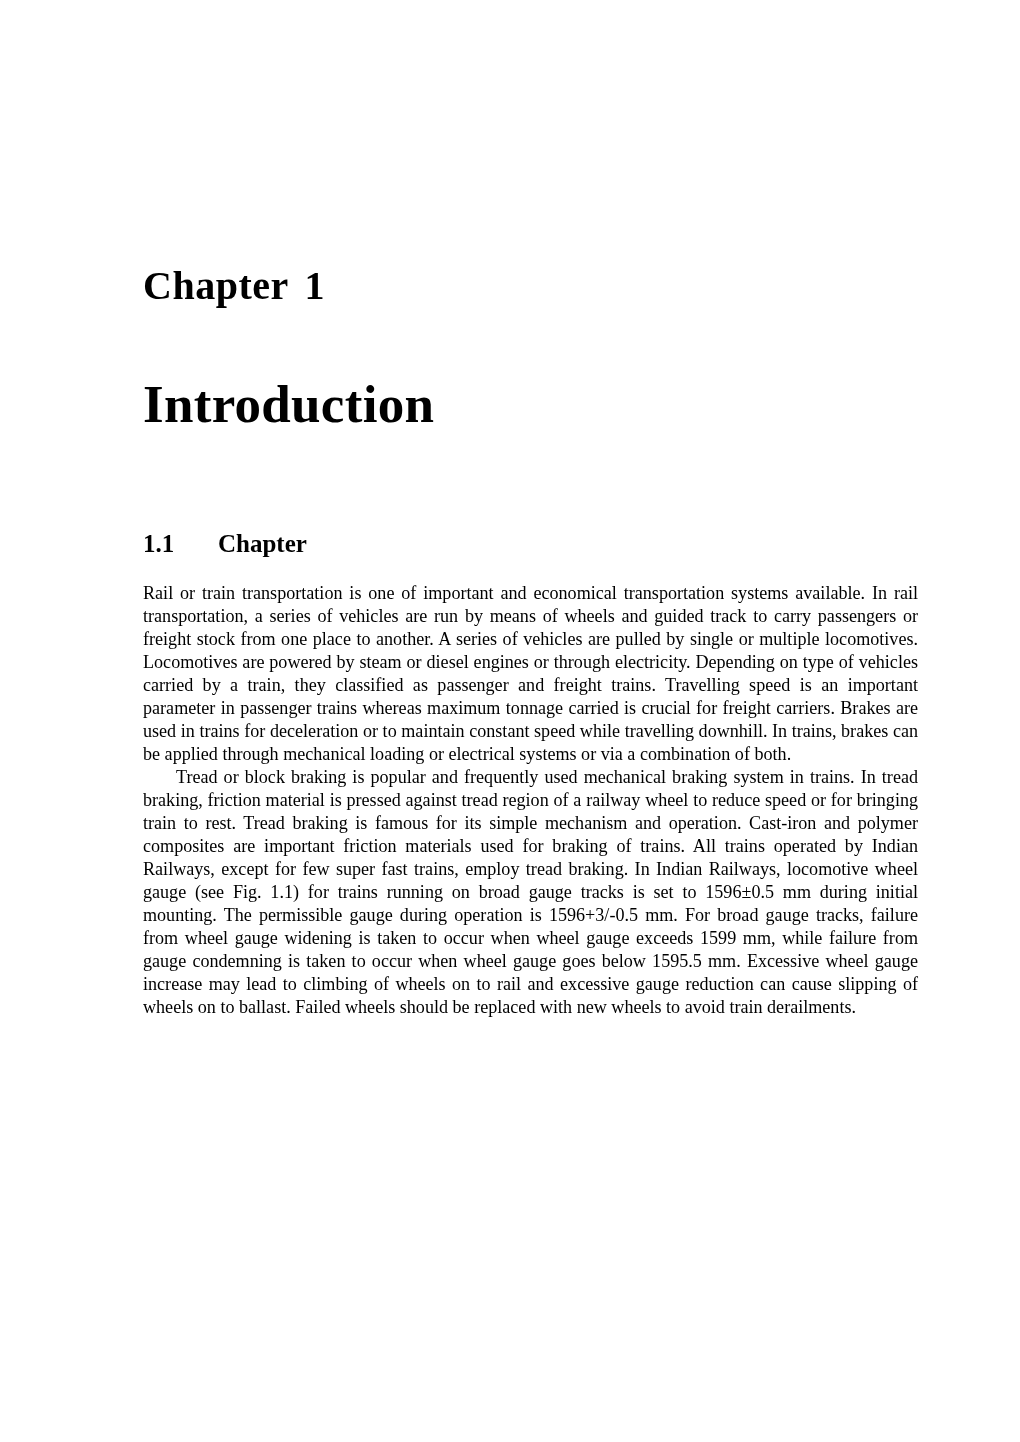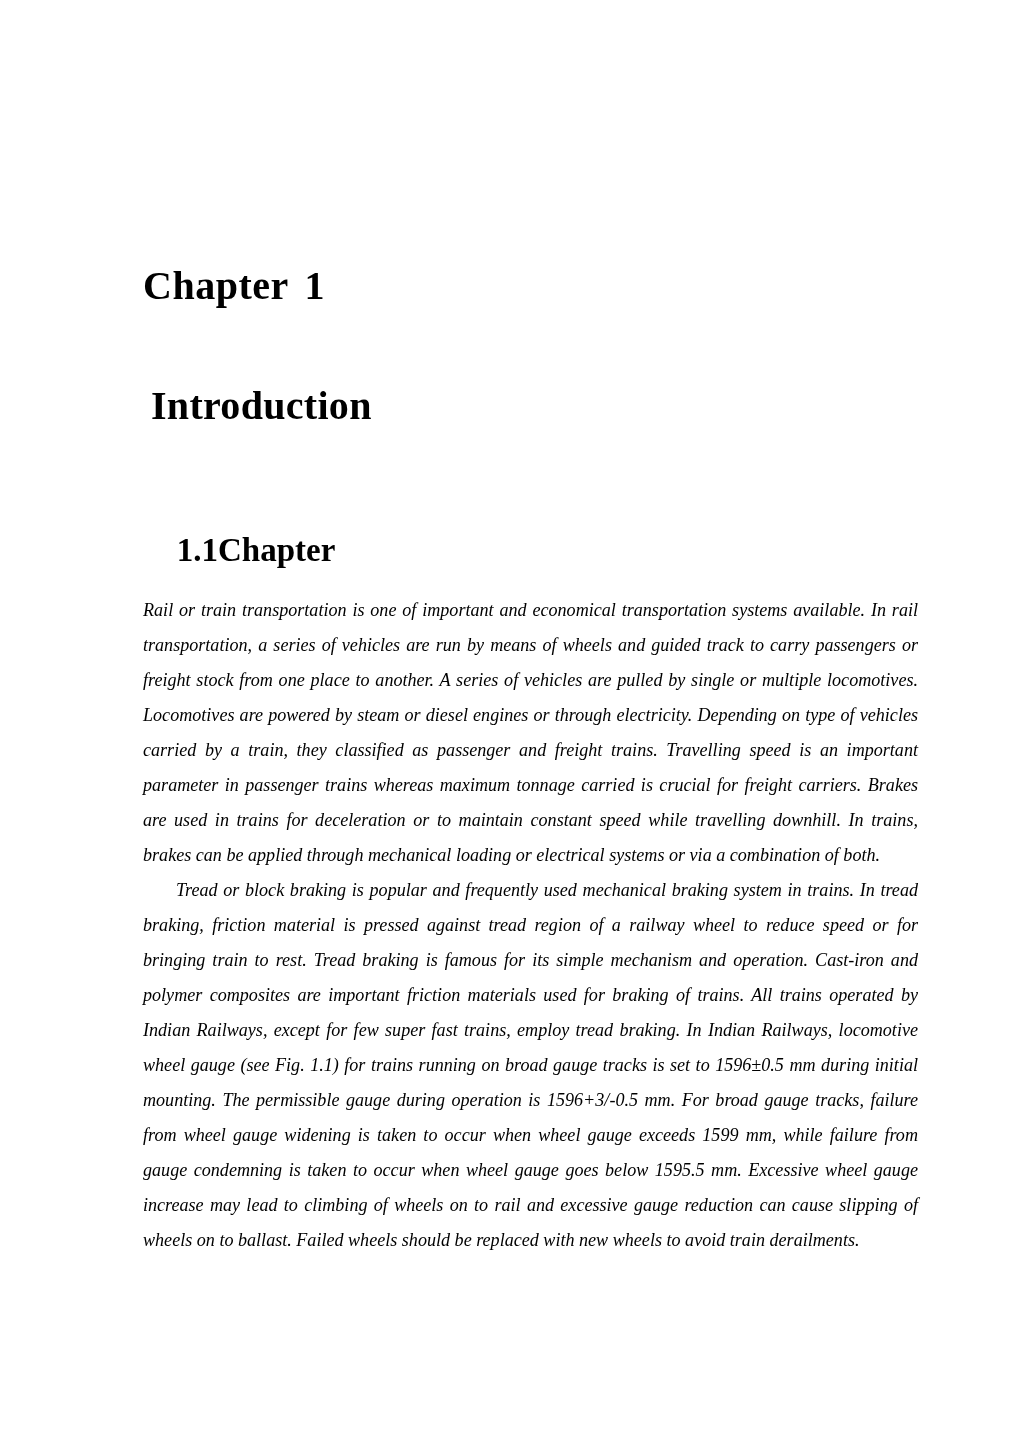--- a/index.html
+++ b/index.html
@@ -30,56 +30,54 @@
     font-size: 40px;
     font-weight: bold;
     letter-spacing: 0.5px;
     line-height: 1;
     margin: 0;
     padding-top: 266px;
     word-spacing: 6px;
   }
 
   .chapter-title {
-    font-size: 40px;
+    font-size: 53px;
     font-weight: bold;
     letter-spacing: 0.3px;
     line-height: 1;
-    margin: 8px;
+    margin: 0;
     padding-top: 72px;
   }
 
   .section-heading {
-    font-size: 33px;
+    font-size: 25px;
     font-weight: bold;
     line-height: 1;
     margin: 0;
     padding-top: 100px;
     display: flex;
-    text-align: right;
   }
   .section-heading .sec-num {
     display: inline-block;
     width: 75px;
     flex: 0 0 75px;
   }
   .section-heading .sec-title {
     display: inline-block;
   }
 
   p.body-text {
     font-size: 18.1px;
-    line-height: 35px;
+    line-height: 23px;
     text-align: justify;
     text-justify: inter-word;
     margin: 0;
     padding: 0;
     -webkit-hyphens: none;
     hyphens: none;
-    font-style: italic;
   }
 
   p.first-para {
     padding-top: 26px;
     text-indent: 0;
   }
 
   p.indented-para {
     text-indent: 33px;
   }

